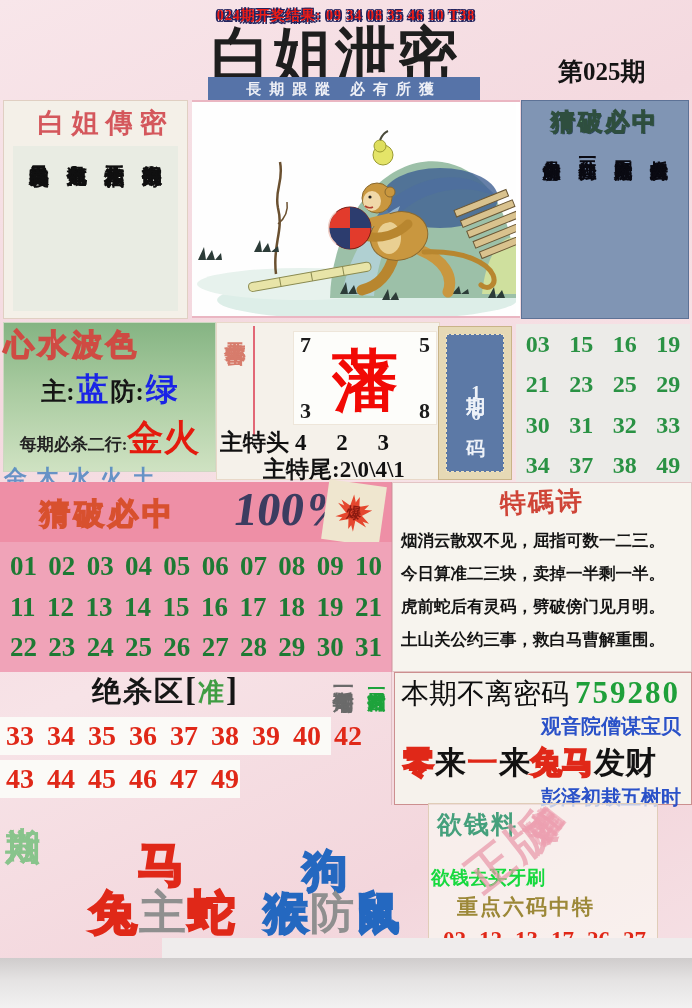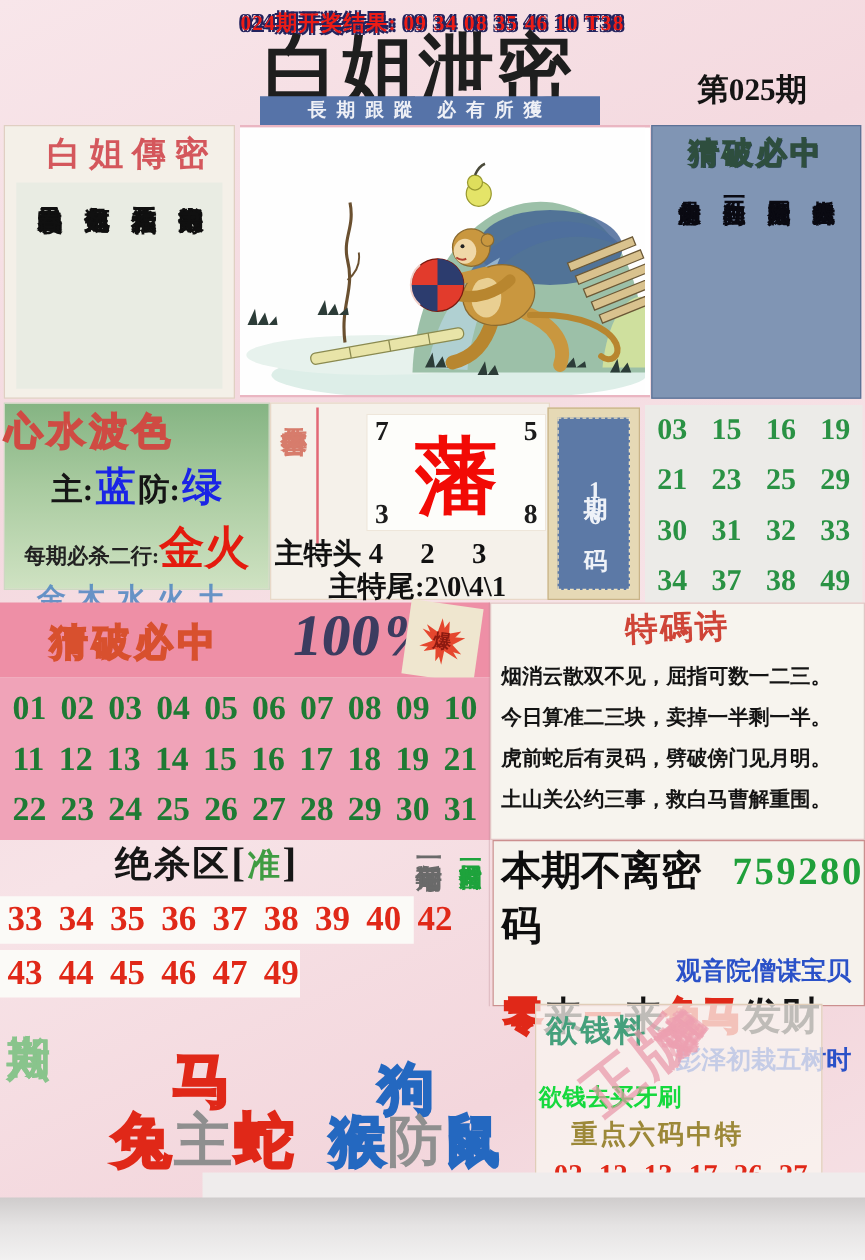--- a/index.html
+++ b/index.html
@@ -3,21 +3,21 @@
 <meta charset="utf-8">
 <style>
   html,body{margin:0;padding:0;}
   .page{
     position:relative;width:692px;height:1008px;overflow:hidden;
     font-family:"Liberation Serif","DejaVu Serif",serif;
     background:linear-gradient(155deg,#f8e6ea 0%,#f4d9df 30%,#f7e3e7 55%,#f3d6dc 80%,#f6e2e6 100%);
   }
   .abs{position:absolute;}
   
-  .results{top:7px;left:0;width:100%;text-align:center;font-size:17px;font-weight:900;
+  .results{top:7px;left:0;width:100%;text-align:center;font-size:14px;font-weight:900;
     color:#ed1c16;letter-spacing:1px;
     text-shadow:1.5px 1.5px 0 #23235e,-1.5px 1.5px 0 #23235e,1.5px -1.5px 0 #23235e,-1.5px -1.5px 0 #23235e;}
   .title{top:16px;left:185px;width:300px;text-align:center;font-size:60px;font-weight:900;
     color:#1e1e1e;letter-spacing:2px;transform:scaleY(1.03);}
   .banner{top:77px;left:208px;width:272px;height:25px;background:#5673a8;color:#eef0f6;
     font-size:15px;font-weight:700;letter-spacing:8px;text-align:center;line-height:25px;}
   .issue{top:55px;left:558px;font-size:25px;color:#141414;font-weight:600;}
   
   .left-panel{top:100px;left:3px;width:185px;height:219px;background:#f4f0e8;border:1px solid #e0cfc2;box-sizing:border-box;}
   .lp-title{margin-top:4px;text-align:center;font-size:27px;font-weight:900;color:#d4575c;letter-spacing:7px;padding-left:20px;}
@@ -35,21 +35,21 @@
   .color-panel{top:322px;left:3px;width:213px;height:150px;background:linear-gradient(180deg,#85b483 0%,#a9cba0 45%,#cfe2c2 100%);
     border:1px solid #cdd8c2;box-sizing:border-box;}
   .cp-title{text-align:left;font-size:30px;font-weight:900;letter-spacing:4px;margin-top:2px;
     color:#f2c6c0;-webkit-text-stroke:1.6px #cf4b43;}
   .cp-line2{display:flex;align-items:baseline;justify-content:center;gap:2px;margin-top:2px;}
   .cp-lab{font-size:25px;font-weight:900;color:#151515;}
   .cp-val{font-size:32px;font-weight:900;color:#1a24e6;}
   .cp-line3{display:flex;align-items:baseline;justify-content:center;margin-top:2px;}
   .cp-kill-lab{font-size:17px;font-weight:800;color:#222;}
   .cp-kill-val{font-size:36px;font-weight:900;color:#e41b0e;}
-  .cp-elements{text-align:center;font-size:23px;font-weight:800;color:#4f86c2;letter-spacing:9px;opacity:.85;}
+  .cp-elements{font-size:23px;font-weight:800;color:#4f86c2;letter-spacing:9px;opacity:.85;}
   .secret-panel{top:322px;left:216px;width:224px;height:158px;background:#f5f1ea;border:1px solid #e8d8c8;box-sizing:border-box;}
   .secret-vert{position:absolute;left:4px;top:3px;height:110px;writing-mode:vertical-rl;text-orientation:upright;
     font-size:21px;font-weight:800;color:#d4705f;border-right:2px solid #e05a6a;padding-right:4px;opacity:.9;}
   .corner-box{position:absolute;left:76px;top:8px;width:142px;height:92px;background:#fdfdfa;border:1px solid #eee6da;}
   .corner{position:absolute;font-size:22px;color:#1c1c1c;font-weight:600;}
   .c-tl{left:6px;top:0px;} .c-tr{right:6px;top:0px;} .c-bl{left:6px;bottom:0px;} .c-br{right:6px;bottom:0px;}
   .big-char{position:absolute;left:0;right:0;top:4px;text-align:center;font-size:66px;font-weight:900;color:#f20a05;}
   .head-line{position:absolute;left:3px;top:104px;font-size:23px;font-weight:900;color:#111;}
   .head-line .vals{letter-spacing:12px;margin-left:6px;font-weight:700;}
   .tail-line{position:absolute;left:46px;top:131px;font-size:23px;font-weight:900;color:#111;}
@@ -87,21 +87,21 @@
   .kill-mark{font-size:26px;font-weight:900;color:#3f9c42;}
   .kill-row{background:#fbfaf7;display:flex;justify-content:flex-start;gap:13px;padding:3px 6px;
     font-size:28px;color:#e02818;font-weight:600;margin-top:5px;}
   .kill-row2{width:228px;}
   .sentence-label{top:675px;left:330px;height:128px;writing-mode:vertical-rl;text-orientation:upright;
     font-size:21px;font-weight:800;color:#6a6a6a;line-height:1.2;}
   .sentence-value{top:678px;left:364px;height:132px;writing-mode:vertical-rl;text-orientation:upright;
     font-size:18px;font-weight:800;color:#1ea33c;line-height:1.3;}
   .pass-panel{top:672px;left:394px;width:298px;height:133px;background:#f6f2ec;border:1px solid #cc8f8f;box-sizing:border-box;}
   .pass-line1{display:flex;align-items:baseline;gap:6px;padding:2px 0 0 6px;}
-  .pass-label{font-size:32px;font-weight:700;color:#0e0e0e;}
+  .pass-label{font-size:28px;font-weight:400;color:#0e0e0e;}
   .pass-value{font-size:31px;font-weight:700;color:#1fa03a;letter-spacing:2px;}
   .pass-hint{text-align:right;padding-right:10px;font-size:20px;font-weight:700;color:#2a51c8;}
   .rich-line{display:flex;align-items:baseline;gap:1px;padding-left:8px;font-size:31px;font-weight:900;margin-top:2px;}
   .seg-hollow-red{color:#fff0ec;-webkit-text-stroke:2px #e02818;}
   .seg-solid-red{color:#e02818;}
   .seg-black{color:#121212;}
   
   .zodiac-side{top:800px;left:3px;height:158px;writing-mode:vertical-rl;text-orientation:upright;
     font-size:35px;font-weight:800;color:#84c388;opacity:.95;line-height:1.05;}
   .z-top-main{top:834px;left:138px;font-size:47px;font-weight:900;color:#fff4f0;-webkit-text-stroke:2.4px #e02818;}

